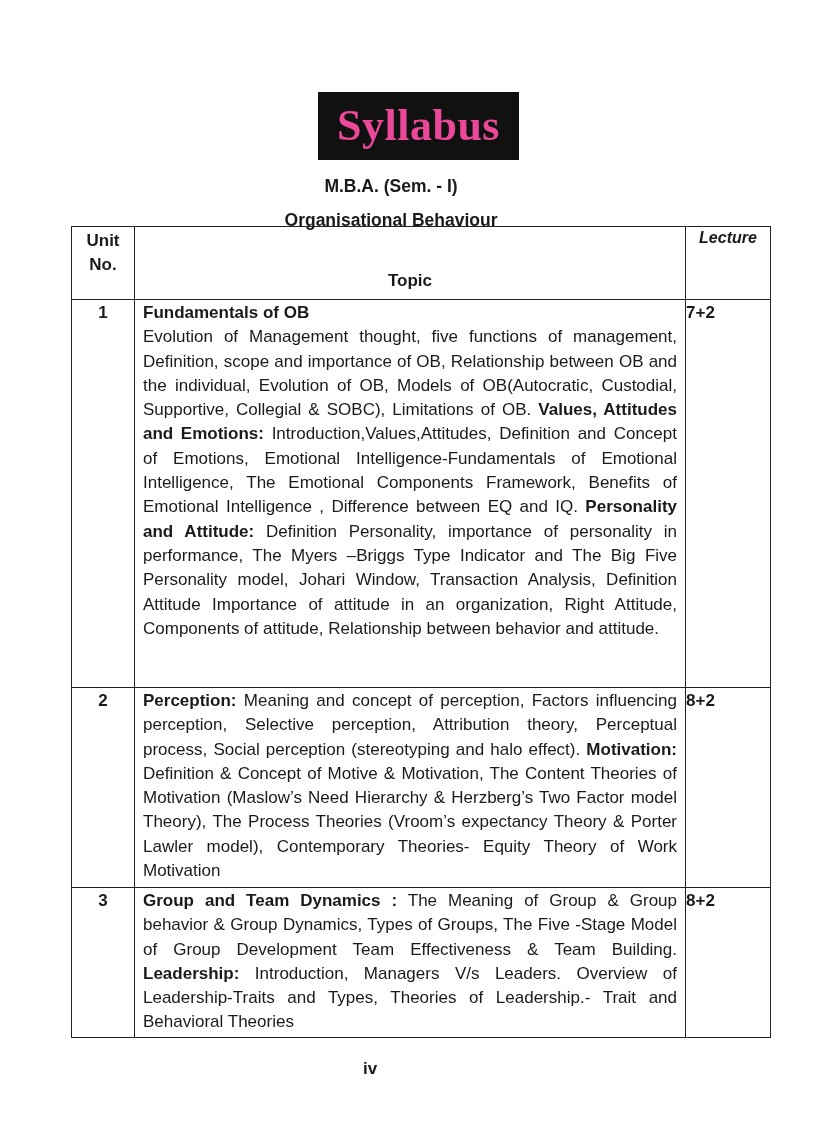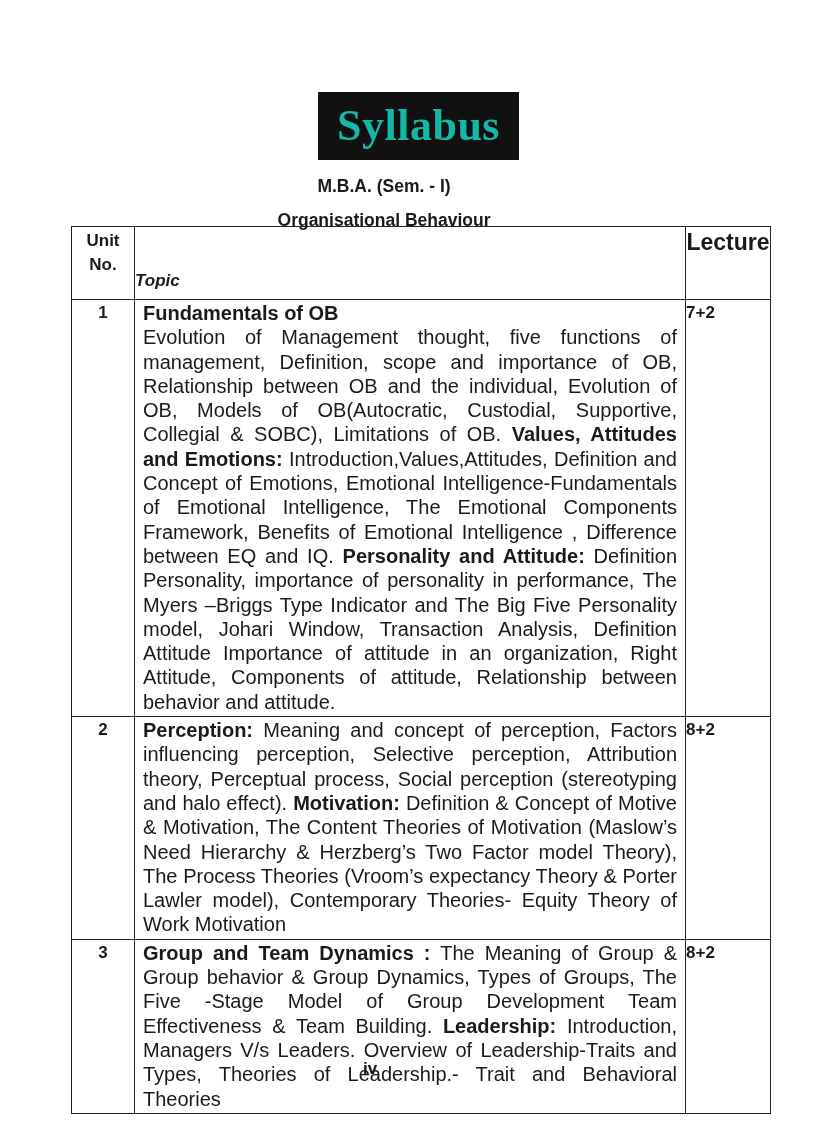--- a/index.html
+++ b/index.html
@@ -15,31 +15,31 @@
     color: #1a1a1a;
     font-family: "Liberation Sans", "DejaVu Sans", sans-serif;
   }
   .title-box {
     position: absolute;
     left: 318px;
     top: 92px;
     width: 201px;
     height: 68px;
     background: #111111;
-    color: #14b8a6;
+    color: #ec4899;
     font-family: "Liberation Serif", "DejaVu Serif", serif;
     font-weight: bold;
     font-size: 44px;
     line-height: 68px;
     text-align: center;
     letter-spacing: 0.5px;
   }
   .subtitle {
     position: absolute;
-    left: 0;
+    left: 7px;
     width: 768px;
     text-align: center;
     font-weight: bold;
     font-size: 17.5px;
   }
   .sub1 { top: 176px; }
   .sub2 { top: 202px; margin-top: 8px; }
 
   table.syllabus {
     position: absolute;
@@ -62,45 +62,46 @@
   .head-unit {
     font-weight: bold;
     font-size: 17px;
     line-height: 24px;
     text-align: center;
     padding-top: 2px !important;
   }
   .head-topic {
     font-weight: bold;
     font-size: 17px;
+    text-align: center;
     vertical-align: bottom !important;
     padding-bottom: 8px !important;
-    font-style: italic;
   }
   .head-lect {
     font-weight: bold;
-    font-size: 23px;
+    font-size: 16px;
     text-align: center;
     padding-top: 2px !important;
+    font-style: italic;
   }
 
   .unit-num {
     font-weight: bold;
     font-size: 17px;
     text-align: center;
     padding-top: 3px !important;
   }
   .lect-num {
     font-weight: bold;
     font-size: 17px;
     text-align: left;
     padding-top: 3px !important;
   }
   .topic-cell {
-    font-size: 20px;
+    font-size: 17px;
     line-height: 24.3px;
     text-align: justify;
     padding: 1px 8px 2px 8px !important;
   }
   .topic-cell b { font-weight: bold; }
   .row1 { height: 388px; }
   .row2 { height: 200px; }
   .row3 { height: 150px; }
 
   .topic-title {

